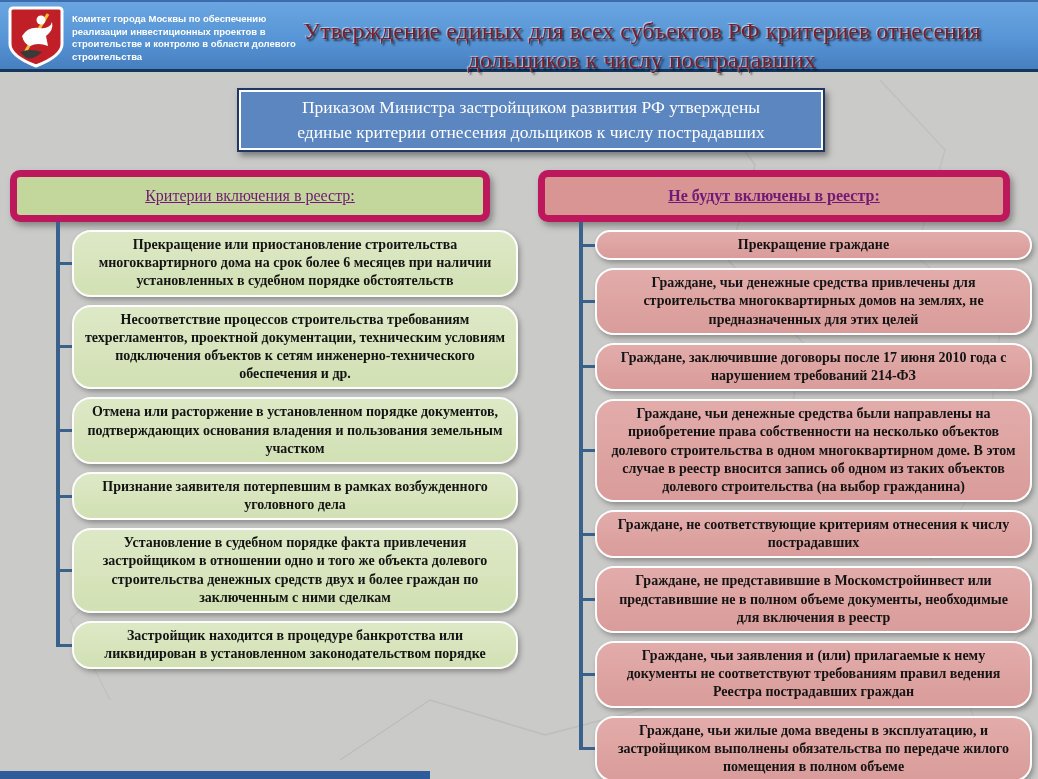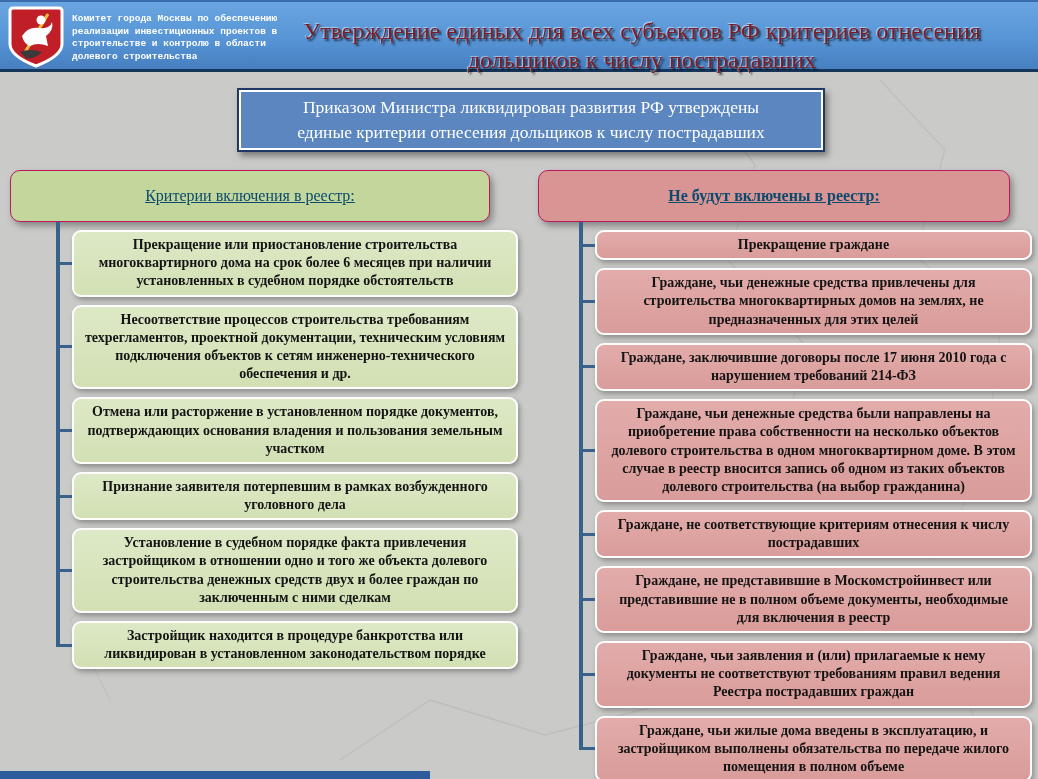--- a/index.html
+++ b/index.html
@@ -9,54 +9,54 @@
   .slide { position:relative; width:1038px; height:779px; background:#cacac8; overflow:hidden; }
 
   .bg-map { position:absolute; left:0; top:0; width:1038px; height:779px; pointer-events:none; }
 
   
   .topbar { position:absolute; left:0; top:0; width:1038px; height:72px;
             background:linear-gradient(180deg,#6aa5e0 0%, #5795d6 55%, #477fc0 100%);
             border-top:2px solid #3a6cae; border-bottom:3px solid #16365c; }
   .logo { position:absolute; left:8px; top:4px; width:56px; height:62px; }
   .committee { position:absolute; left:72px; top:11px; width:232px; color:#ffffff;
-               font-family:Liberation Mono, monospace; font-weight:bold;
+               font-family:Liberation Sans, sans-serif; font-weight:bold;
                font-size:9.5px; line-height:1.32; }
   .main-title { position:absolute; left:252px; right:6px; top:15px; text-align:center;
                 color:#7a1c2a; font-weight:normal; font-size:24px; line-height:1.22;
                 text-shadow:-1px -1px 1px rgba(255,255,255,0.55), 2px 2px 2px rgba(0,0,0,0.65); }
 
   
   .subtitle-box { position:absolute; left:237px; top:88px; width:588px;
                   background:#5b86c0; border:2px solid #1f3864;
                   box-shadow:inset 0 0 0 2px #ffffff, 3px 4px 6px rgba(60,60,60,0.55);
                   color:#ffffff; text-align:center; font-size:17.5px; line-height:1.42;
                   padding:5px 8px; }
 
   
   .column { position:absolute; top:170px; }
   .col-left  { left:10px;  width:508px; }
   .col-right { left:538px; width:494px; }
 
-  .col-header { height:52px; border:1px solid #be185d; border-radius:10px;
+  .col-header { height:52px; border:7px solid #be185d; border-radius:10px;
                 display:flex; align-items:center; justify-content:center;
-                font-size:16px; color:#0c4a6e; text-decoration:underline;
+                font-size:16px; color:#701a75; text-decoration:underline;
                 box-shadow:3px 4px 6px rgba(70,70,70,0.5); }
   .col-left  .col-header { width:480px; background:#c3d69b; }
   .col-right .col-header { width:472px; background:#d99594;font-weight:bold; }
 
   .items { position:relative; margin-top:8px; }
   .col-left  .items { margin-left:62px; width:446px; }
   .col-right .items { margin-left:57px; width:437px; }
 
   .trunk { position:absolute; left:-16px; top:-8px; width:4px; background:#38618c; }
   .col-left  .trunk { bottom:25px; }
   .col-right .trunk { bottom:35px; }
 
-  .node { position:relative; margin-bottom:8px; border:2px solid #fdfdfd; border-radius:9px;
+  .node { position:relative; margin-bottom:8px; border:2px solid #fdfdfd; border-radius:19px;
           padding:4px 10px; text-align:center; font-size:14px; line-height:1.3;
           color:#141414; font-weight:600; box-shadow:2px 3px 5px rgba(70,70,70,0.45); }
   .node::before { content:""; position:absolute; left:-18px; top:50%; margin-top:-1.5px;
                   width:16px; height:3px; background:#38618c; }
   .col-left  .node { background:linear-gradient(180deg,#dde9c6,#d2e0b4); }
   .col-right .node { background:linear-gradient(180deg,#e2acaa,#d99c9a); }
 
   .bottom-strip { position:absolute; left:0; bottom:0; width:430px; height:8px; background:#2e5b9b; }
 </style>
 </head>
@@ -83,21 +83,21 @@
       </svg>
     </div>
     <div class="committee">Комитет города Москвы по обеспечению реализации инвестиционных  проектов в строительстве и контролю в области долевого строительства</div>
     <div class="main-title">
       <div>Утверждение единых для всех субъектов РФ критериев отнесения</div>
       <div>дольщиков к числу пострадавших</div>
     </div>
   </header>
 
   <div class="subtitle-box">
-    <div>Приказом Министра ликвидирован развития РФ утверждены</div>
+    <div>Приказом Министра застройщиком развития РФ утверждены</div>
     <div>единые критерии отнесения дольщиков к числу пострадавших</div>
   </div>
 
   <section class="column col-left">
     <div class="col-header">Критерии включения в реестр:</div>
     <div class="items">
       <div class="trunk"></div>
       <div class="node">Прекращение или приостановление строительства многоквартирного дома на срок более 6 месяцев при наличии установленных в судебном порядке обстоятельств</div>
       <div class="node">Несоответствие процессов строительства требованиям техрегламентов, проектной документации,  техническим условиям подключения объектов к сетям инженерно-технического обеспечения и др.</div>
       <div class="node">Отмена или расторжение в установленном порядке документов, подтверждающих основания владения и пользования земельным участком</div>

